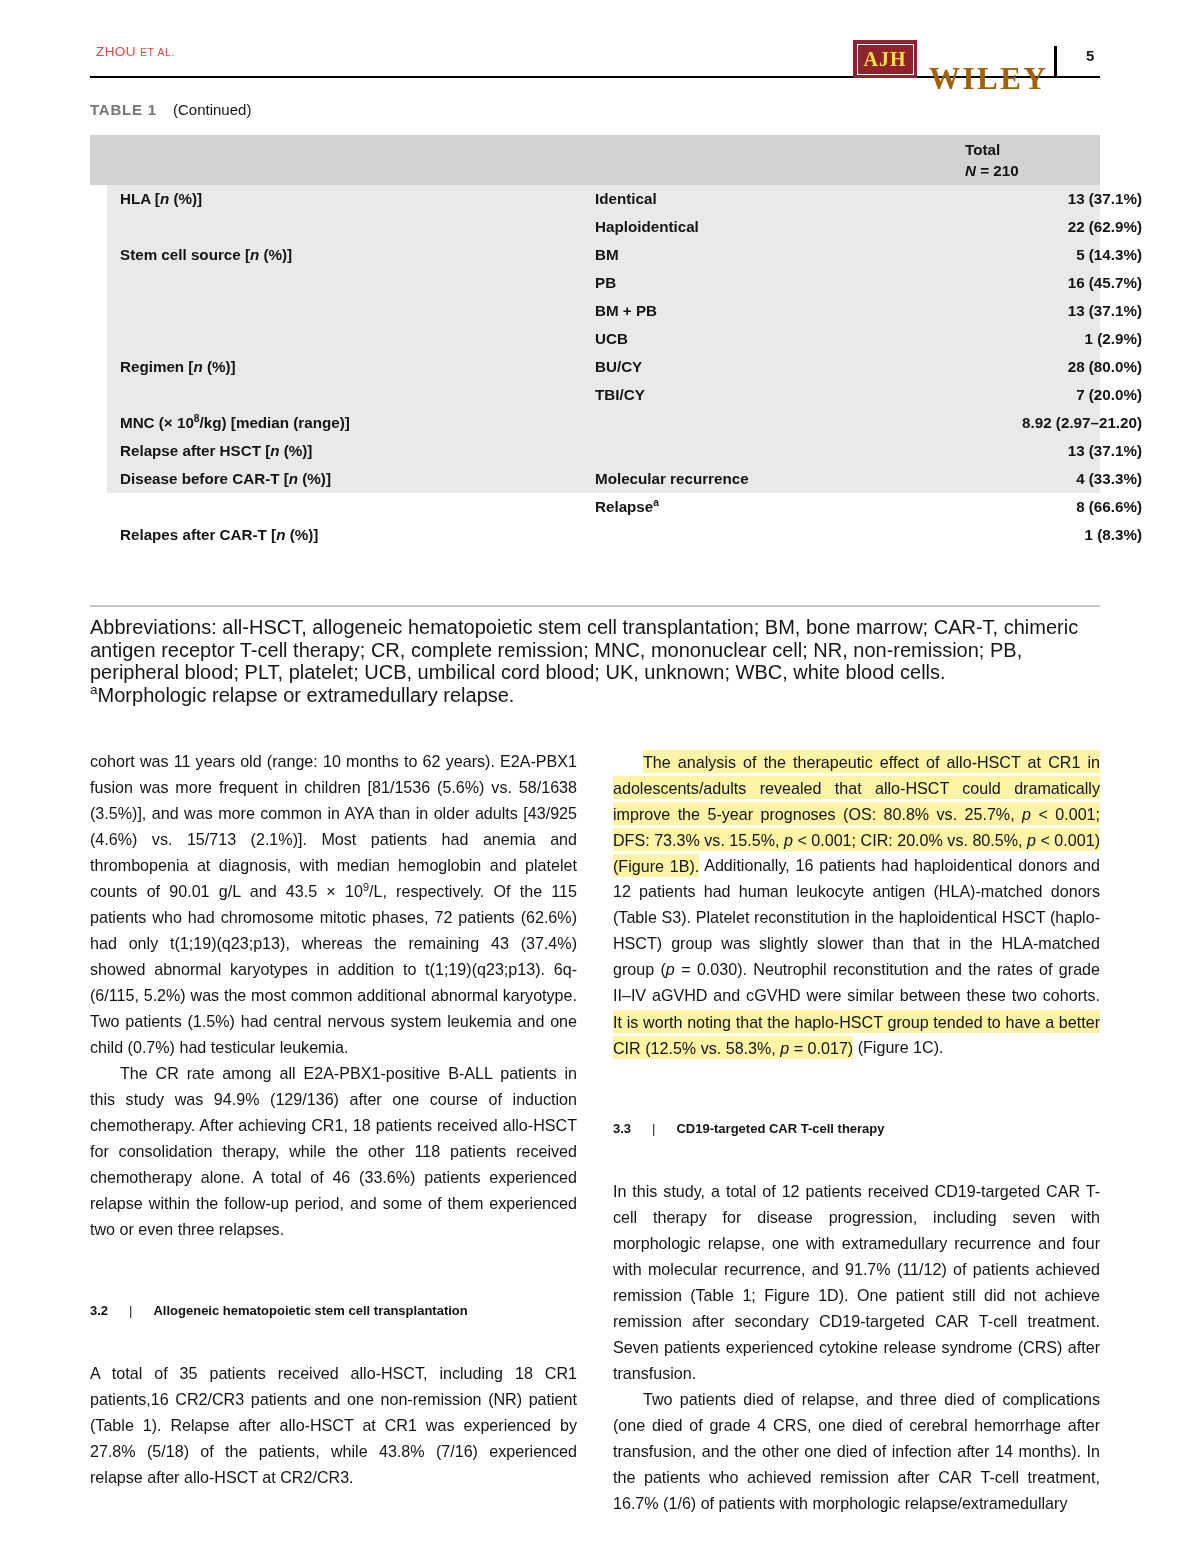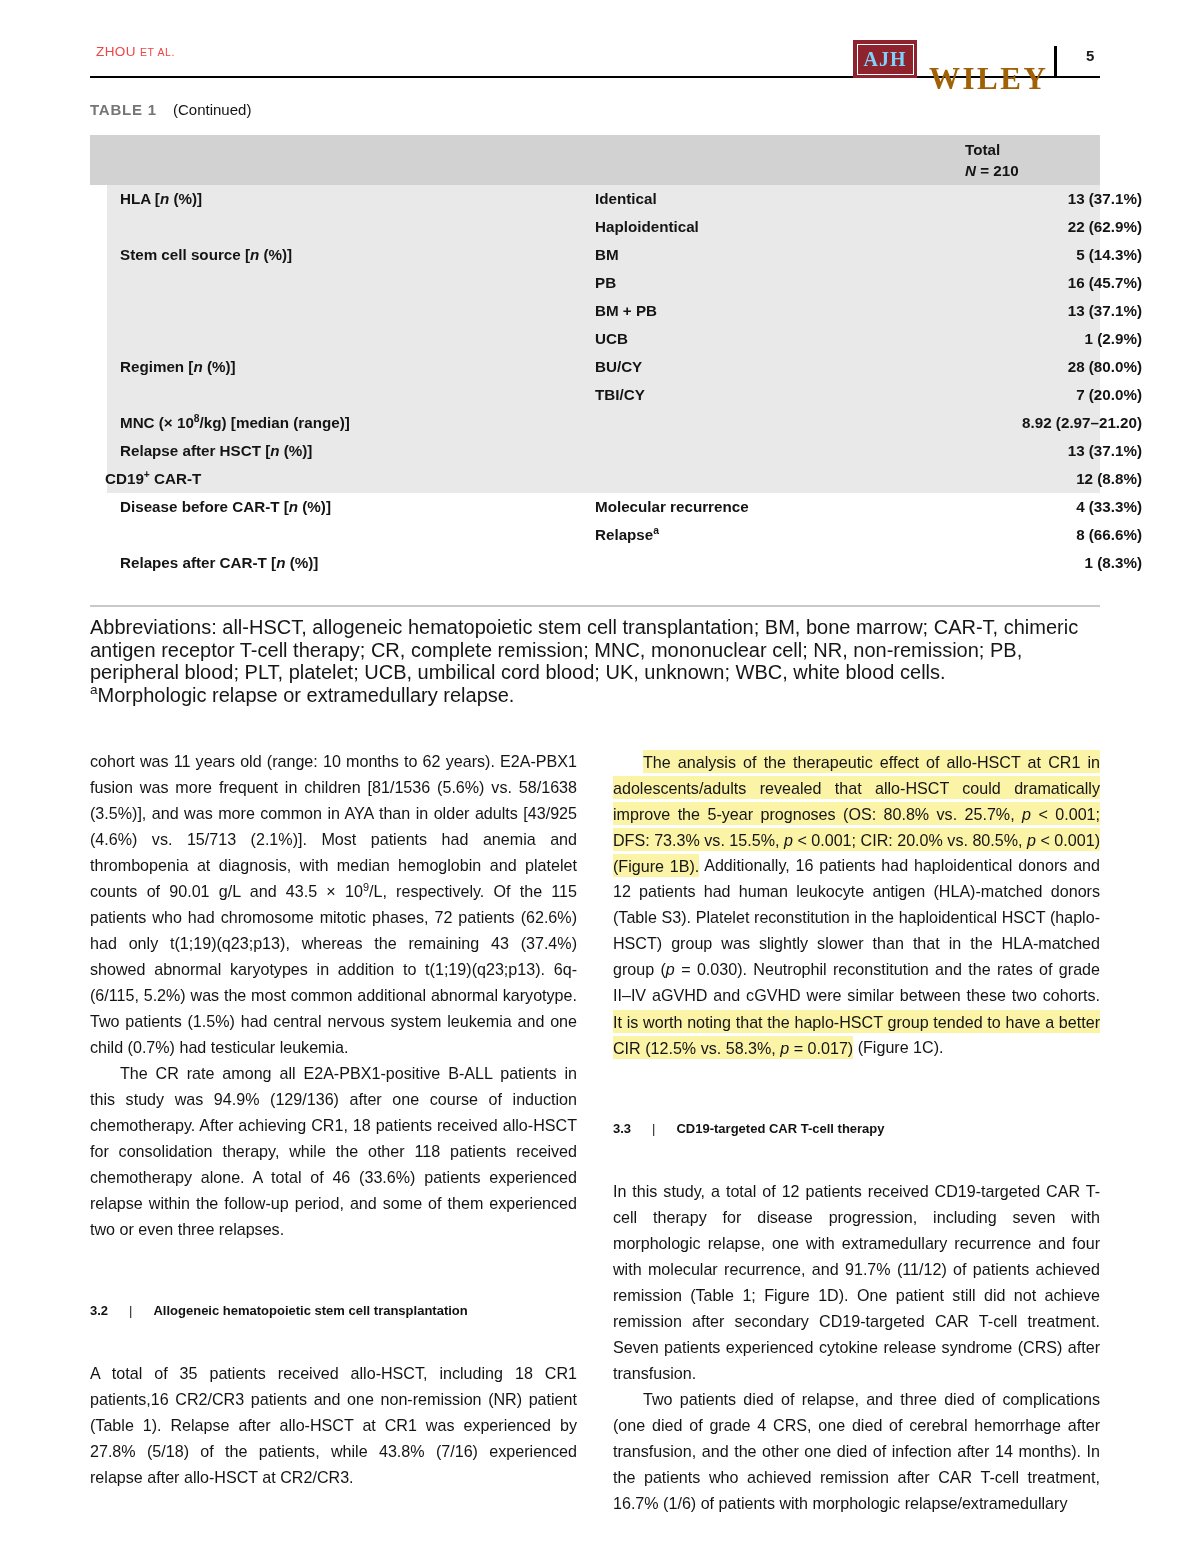--- a/index.html
+++ b/index.html
@@ -10,21 +10,21 @@
     font-family:"Liberation Sans", sans-serif;
   }
   #page { position:relative; width:1191px; height:1565px; }
 
   
   #running-head { position:absolute; left:96px; top:44px; font-size:13.5px; color:#ef4444; letter-spacing:.4px; }
   #running-head .etal { font-size:10.5px; letter-spacing:.6px; }
   #header-rule { position:absolute; left:90px; top:76px; width:1010px; height:2px; background:#000; }
   #ajh-badge { position:absolute; left:853px; top:40px; width:64px; height:38px; padding:3.5px; background:var(--accent); }
   #ajh-badge .inner { width:100%; height:100%; border:1.5px solid #fff; display:flex; align-items:center; justify-content:center;
-    color:#7dd3fc; font-family:"Liberation Serif", serif; font-weight:bold; font-size:20px; letter-spacing:1px; }
+    color:#fde047; font-family:"Liberation Serif", serif; font-weight:bold; font-size:20px; letter-spacing:1px; }
   #wiley { position:absolute; left:929px; top:61px; font-family:"Liberation Serif", serif; font-weight:bold;
     font-size:31px; letter-spacing:2.5px; color:#a16207; }
   #pagebar { position:absolute; left:1054px; top:46px; width:2.5px; height:30px; background:#000; }
   #page-number { position:absolute; left:1086px; top:47px; font-size:15px; font-weight:bold; color:#1a1a1a; }
 
   
   #table-caption { position:absolute; left:90px; top:101px; font-size:15px; }
   #table-caption .tlab { font-weight:bold; color:#757575; letter-spacing:.8px; margin-right:16px; }
 
   
@@ -127,25 +127,20 @@
           <div class="tcell tlabel ind1"><span>MNC (× 10</span><sup>8</sup><span>/kg) [median (range)]</span></div>
           <div class="tcell tmid"></div>
           <div class="tcell tval">8.92 (2.97–21.20)</div>
         </div>
         <div class="trow">
           <div class="tcell tlabel ind1"><span>Relapse after HSCT [</span><span class="it">n</span><span> (%)]</span></div>
           <div class="tcell tmid"></div>
           <div class="tcell tval">13 (37.1%)</div>
         </div>
         <div class="trow">
-          <div class="tcell tlabel ind0"><span>CD19</span><sup>+</sup><span> CAR-T</span></div>
-          <div class="tcell tmid"></div>
-          <div class="tcell tval">12 (8.8%)</div>
-        </div>
-        <div class="trow">
           <div class="tcell tlabel ind1"><span>Disease before CAR-T [</span><span class="it">n</span><span> (%)]</span></div>
           <div class="tcell tmid"><span>Molecular recurrence</span></div>
           <div class="tcell tval">4 (33.3%)</div>
         </div>
         <div class="trow">
           <div class="tcell tlabel ind1"></div>
           <div class="tcell tmid"><span>Relapse</span><sup>a</sup></div>
           <div class="tcell tval">8 (66.6%)</div>
         </div>
         <div class="trow">

